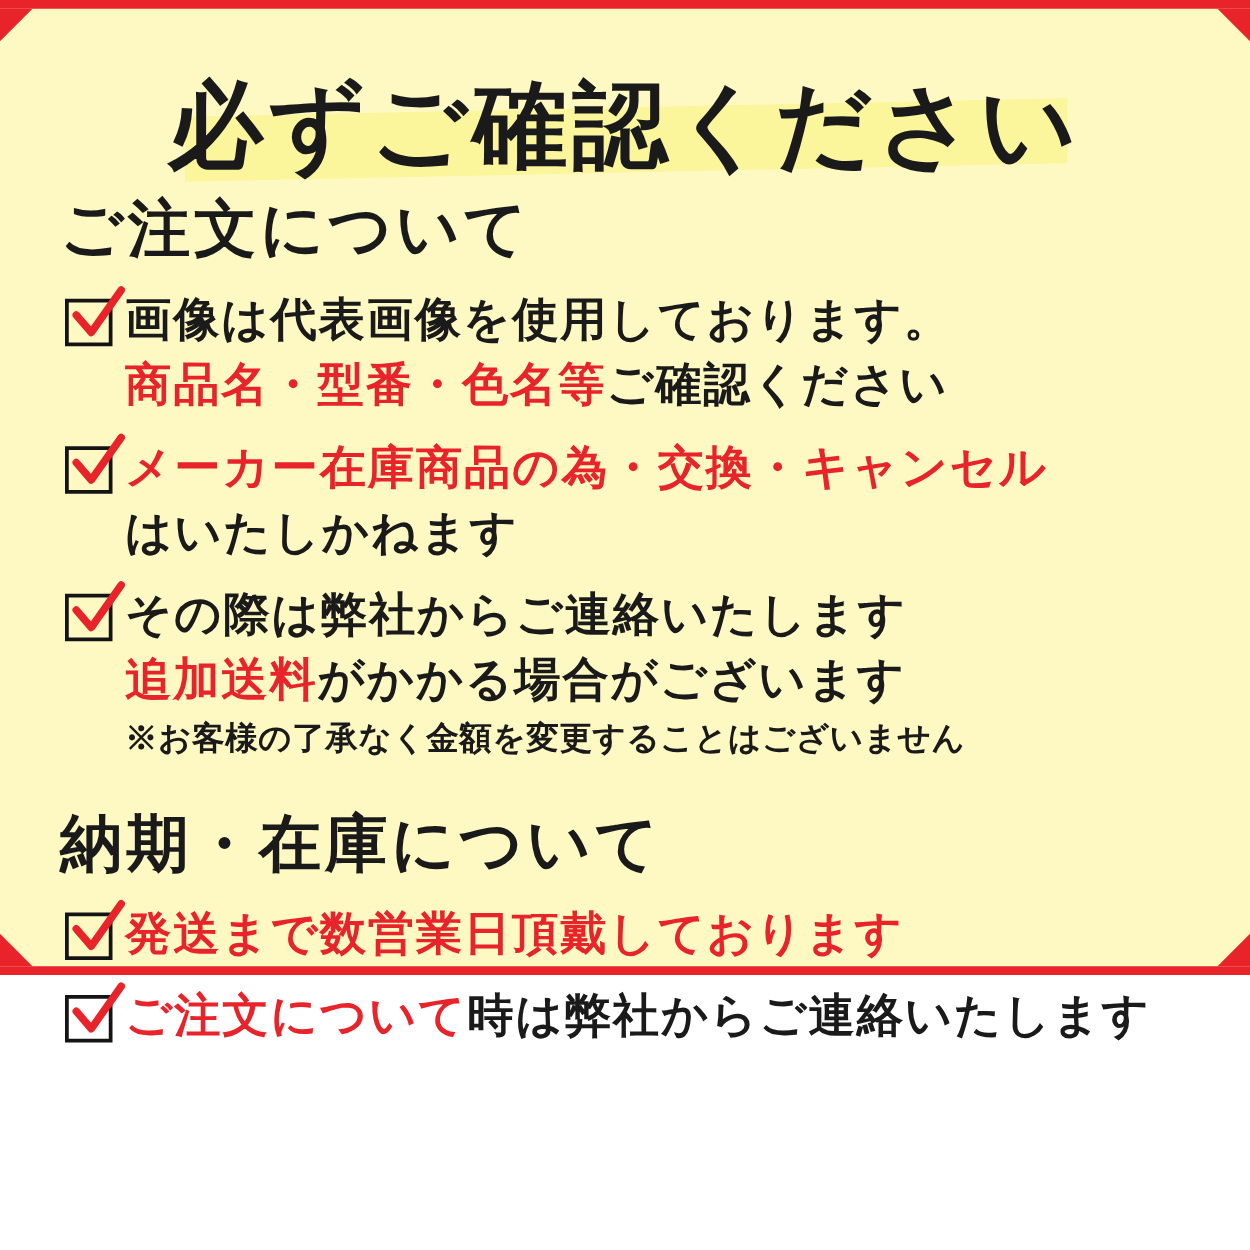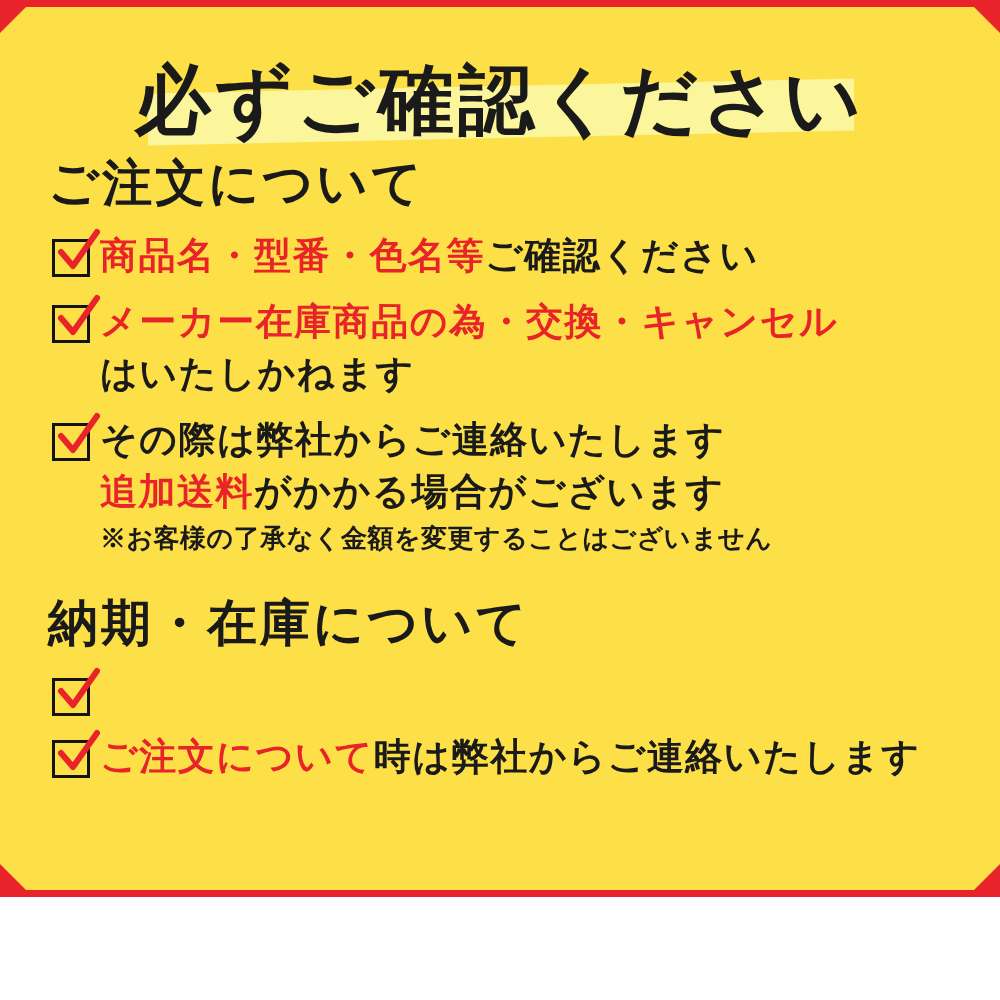--- a/index.html
+++ b/index.html
@@ -10,25 +10,25 @@
     width: 1000px;
     height: 1000px;
     background: #ffffff;
     font-family: "Liberation Serif", "DejaVu Serif", serif;
     overflow: hidden;
   }
 
   .page {
     position: relative;
     width: 1000px;
-    height: 897px;
+    height: 780px;
     box-sizing: border-box;
     border-top: 7px solid #e8242a;
     border-bottom: 7px solid #e8242a;
-    background: #fde047;
+    background: #fef9c3;
   }
 
   
   .corner {
     position: absolute;
     width: 0;
     height: 0;
     z-index: 5;
   }
   .corner-tl {
@@ -167,20 +167,21 @@
     <div id="sections-root">
         <div class="section-heading section-1-heading">ご注文について</div>
         <div>
           <div class="item">
             <span class="check-box">
               <svg class="check-mark" viewBox="0 0 44 44">
                 <path d="M4 24 L16 38 L40 4" stroke="#e8242a" stroke-width="6" fill="none" stroke-linecap="round" stroke-linejoin="round"></path>
               </svg>
             </span>
             <div class="item-lines">
+              <div class="line"><span class="blk">画像は代表画像を使用しております。</span></div>
               <div class="line"><span class="red">商品名・型番・色名等</span><span class="blk">ご確認ください</span></div>
             </div>
           </div>
         </div>
         <div>
           <div class="item">
             <span class="check-box">
               <svg class="check-mark" viewBox="0 0 44 44">
                 <path d="M4 24 L16 38 L40 4" stroke="#e8242a" stroke-width="6" fill="none" stroke-linecap="round" stroke-linejoin="round"></path>
               </svg>
@@ -207,20 +208,21 @@
         </div>
         <div class="section-heading section-2-heading">納期・在庫について</div>
         <div>
           <div class="item">
             <span class="check-box">
               <svg class="check-mark" viewBox="0 0 44 44">
                 <path d="M4 24 L16 38 L40 4" stroke="#e8242a" stroke-width="6" fill="none" stroke-linecap="round" stroke-linejoin="round"></path>
               </svg>
             </span>
             <div class="item-lines">
+              <div class="line"><span class="red">発送まで数営業日頂戴しております</span></div>
             </div>
           </div>
         </div>
         <div>
           <div class="item">
             <span class="check-box">
               <svg class="check-mark" viewBox="0 0 44 44">
                 <path d="M4 24 L16 38 L40 4" stroke="#e8242a" stroke-width="6" fill="none" stroke-linecap="round" stroke-linejoin="round"></path>
               </svg>
             </span>

